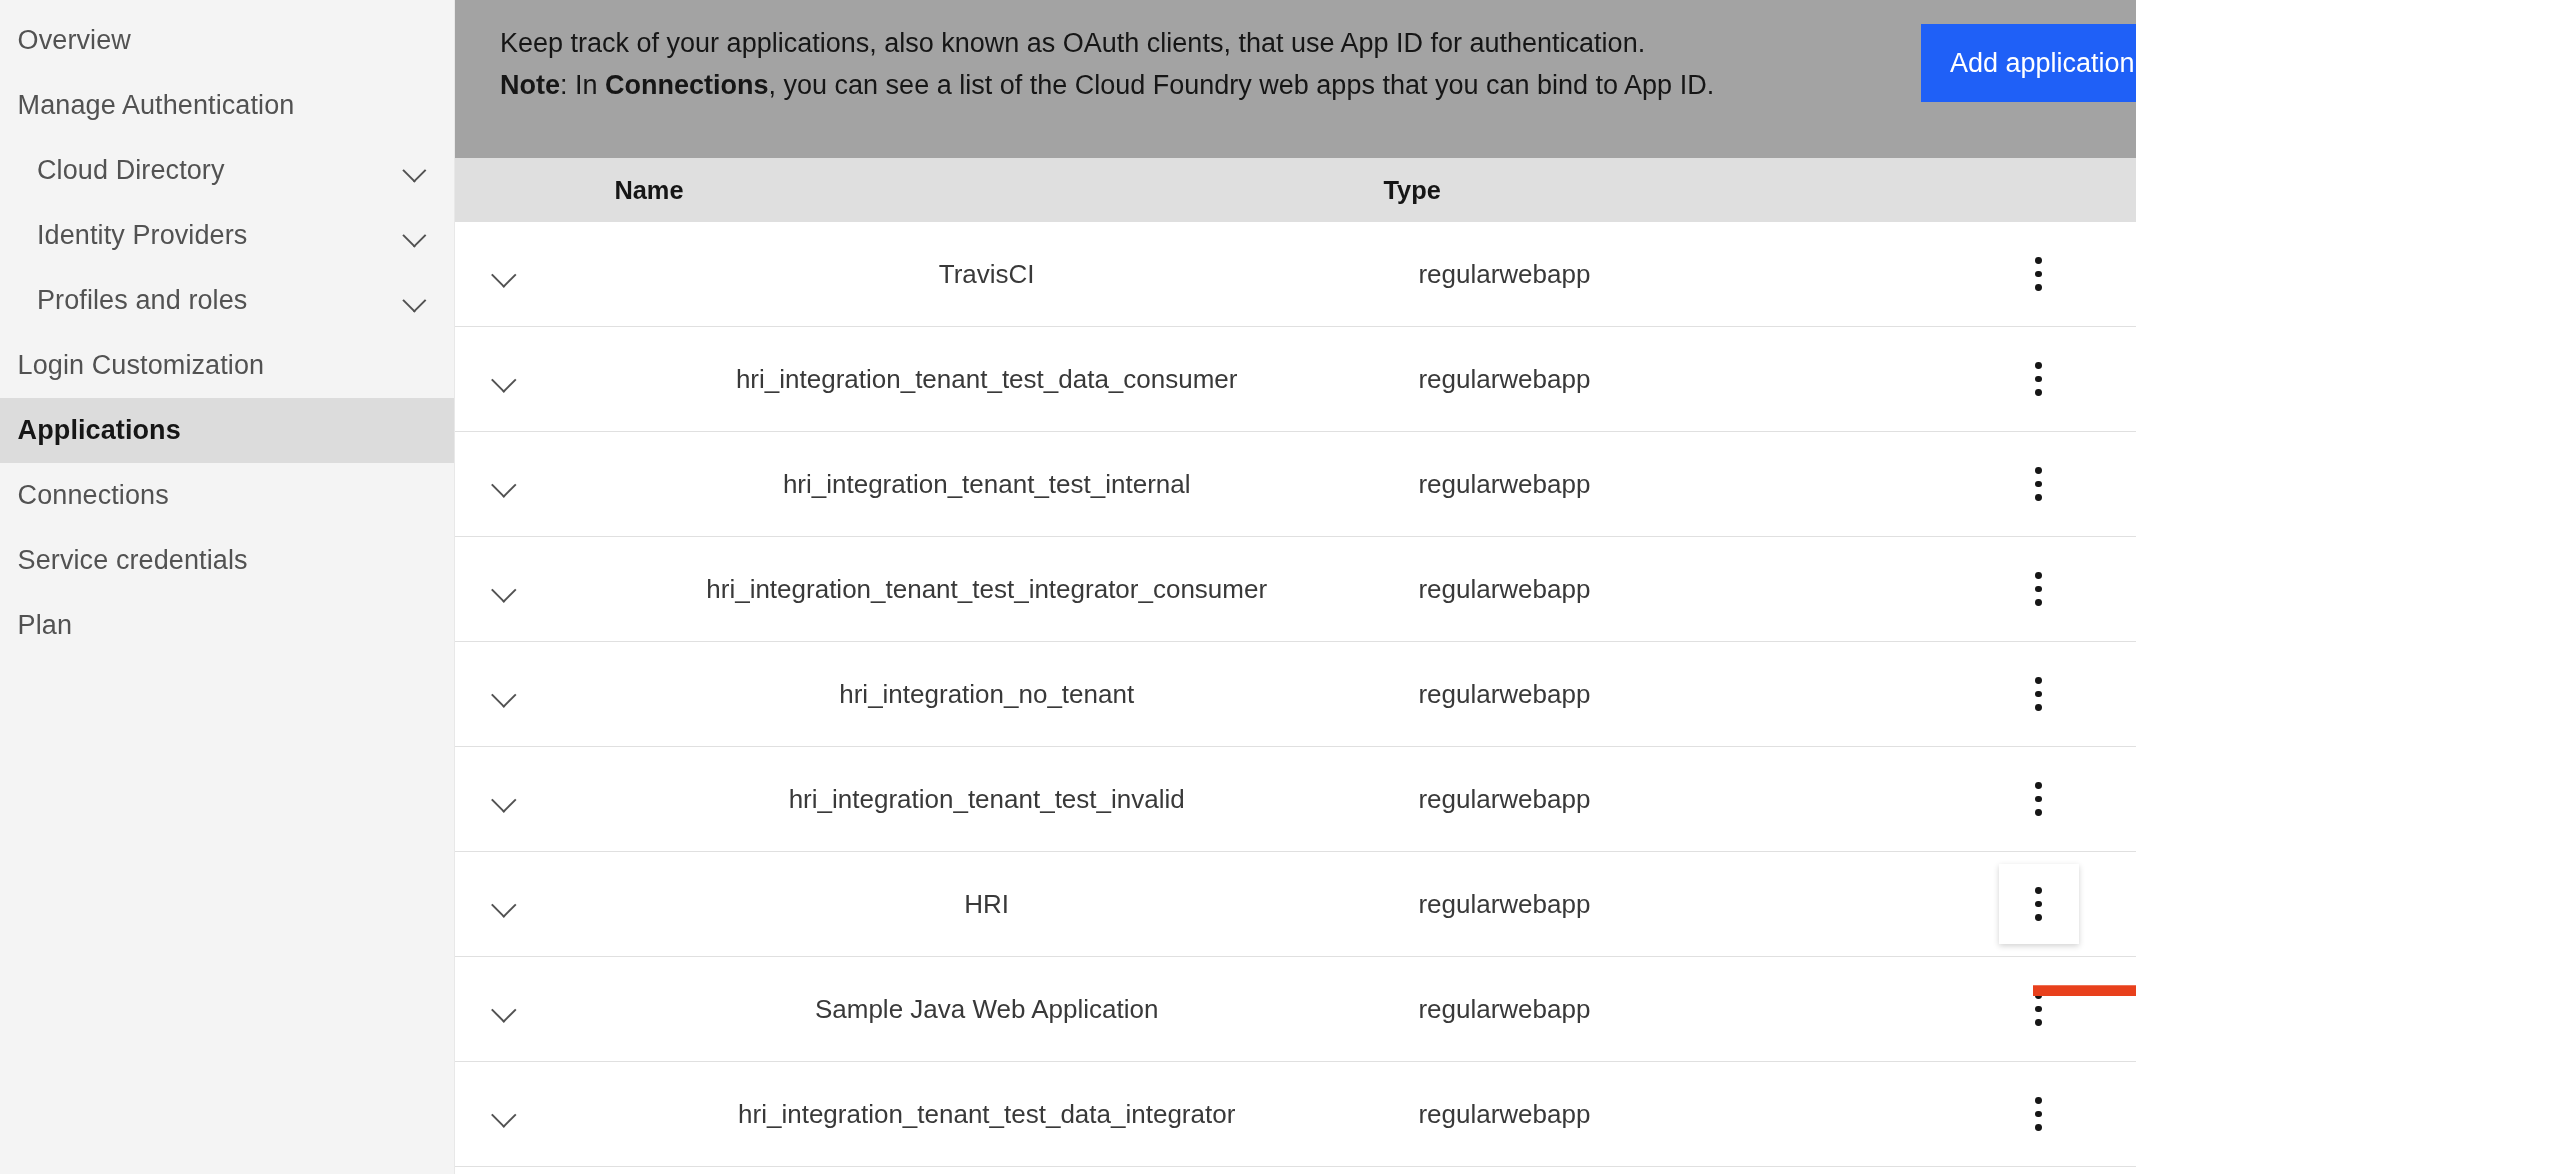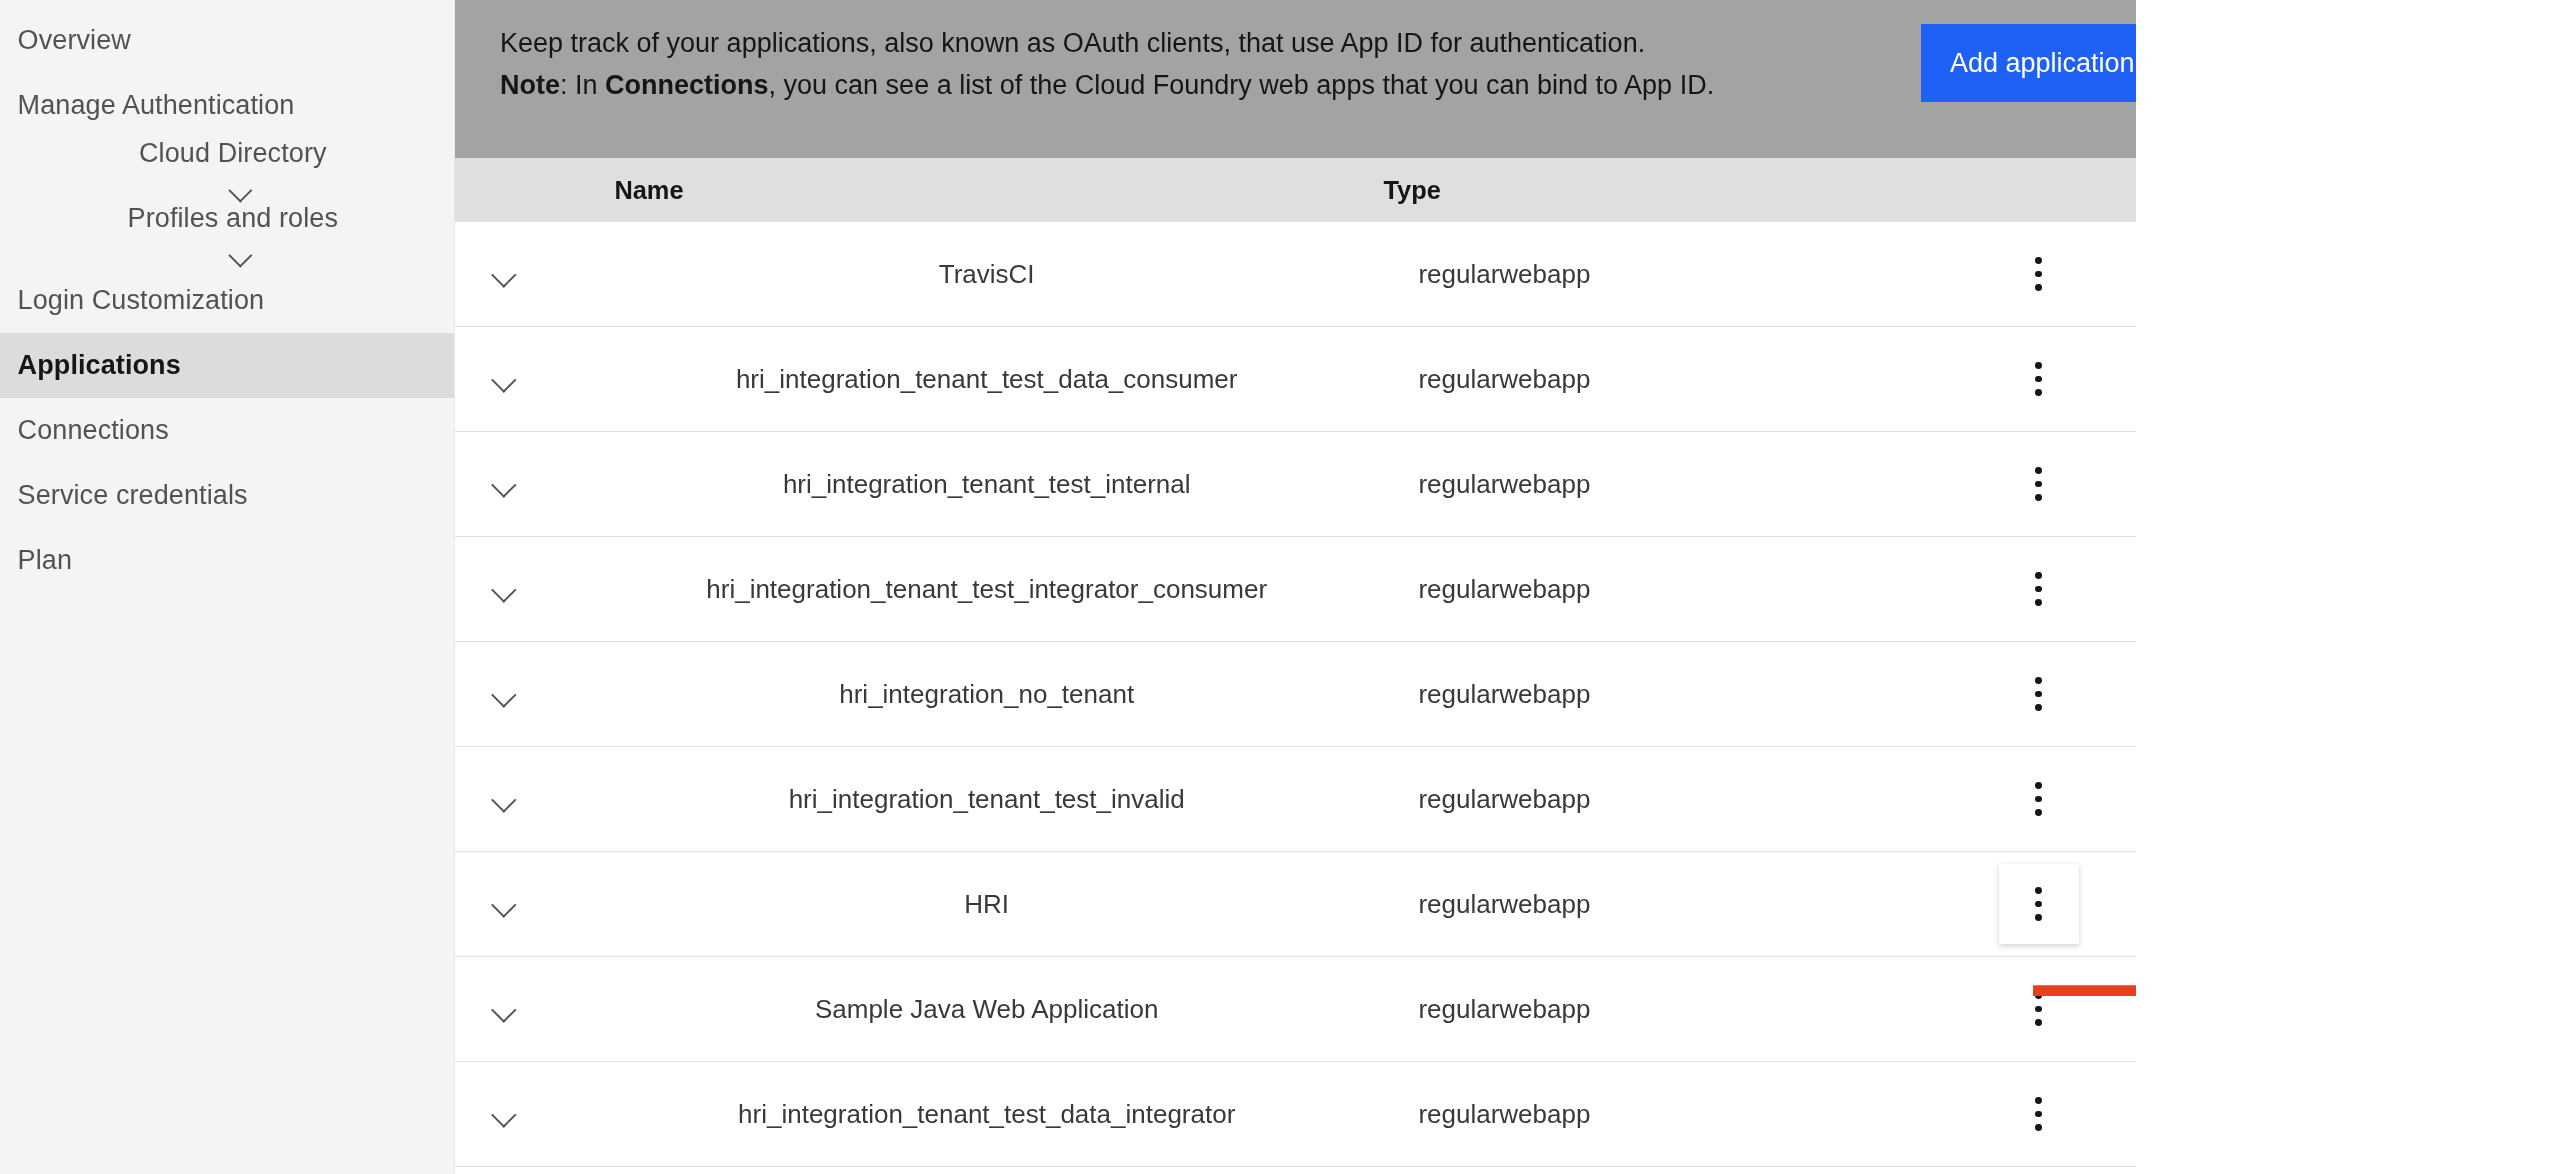--- a/index.html
+++ b/index.html
@@ -33,21 +33,21 @@
     height: 65px;
     display: flex;
     align-items: center;
     padding: 0 25.4px 0 17.6px;
     font-size: 27px;
     color: #525252;
     letter-spacing: 0.1px;
     white-space: nowrap;
     cursor: pointer;
   }
-  .nav-item.sub { padding-left: 37px; justify-content: space-between; flex-direction: column; }
+  .nav-item.sub { padding-left: 37px; justify-content: space-between; }
   .nav-item.active {
     background: #dcdcdc;
     color: #161616;
     font-weight: 700;
   }
   .nav-label { display: block; }
   .chev {
     width: 25.4px;
     height: 25.4px;
     display: inline-block;
@@ -241,20 +241,24 @@
         <span class="nav-label">Overview</span>
       </div>
       <div class="nav-item">
         <span class="nav-label">Manage Authentication</span>
       </div>
       <div class="nav-item sub">
         <span class="nav-label">Cloud Directory</span>
         <span class="chev"></span>
       </div>
       <div class="nav-item sub">
+        <span class="nav-label">Identity Providers</span>
+        <span class="chev"></span>
+      </div>
+      <div class="nav-item sub">
         <span class="nav-label">Profiles and roles</span>
         <span class="chev"></span>
       </div>
       <div class="nav-item">
         <span class="nav-label">Login Customization</span>
       </div>
       <div class="nav-item active">
         <span class="nav-label">Applications</span>
       </div>
       <div class="nav-item">

